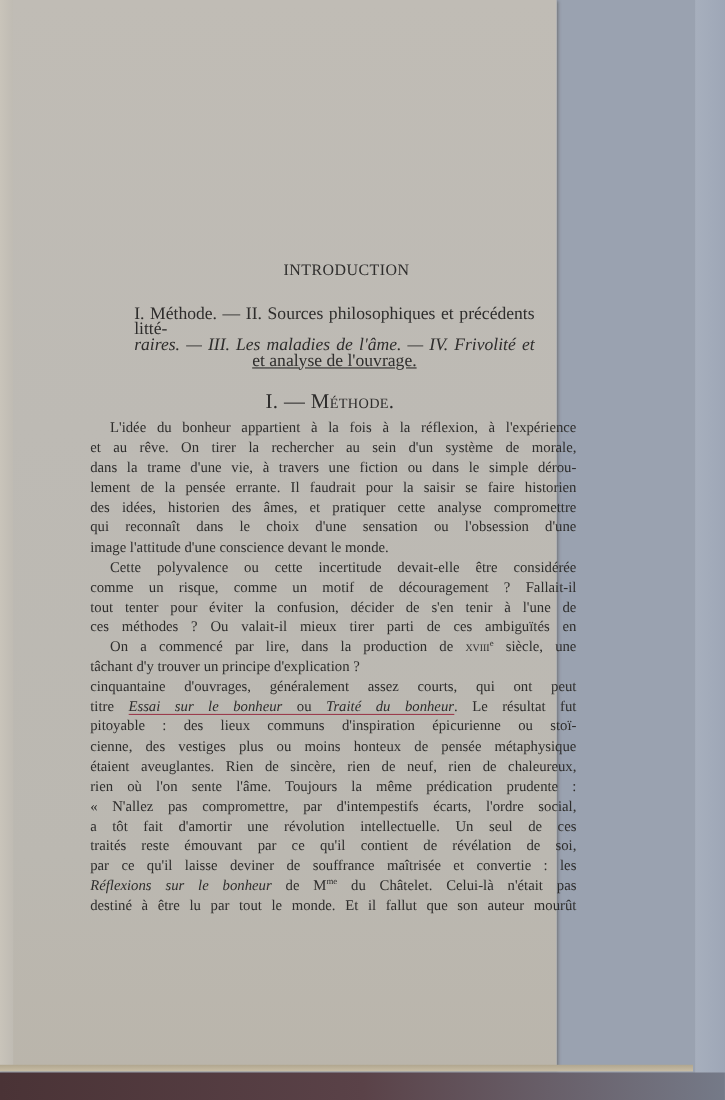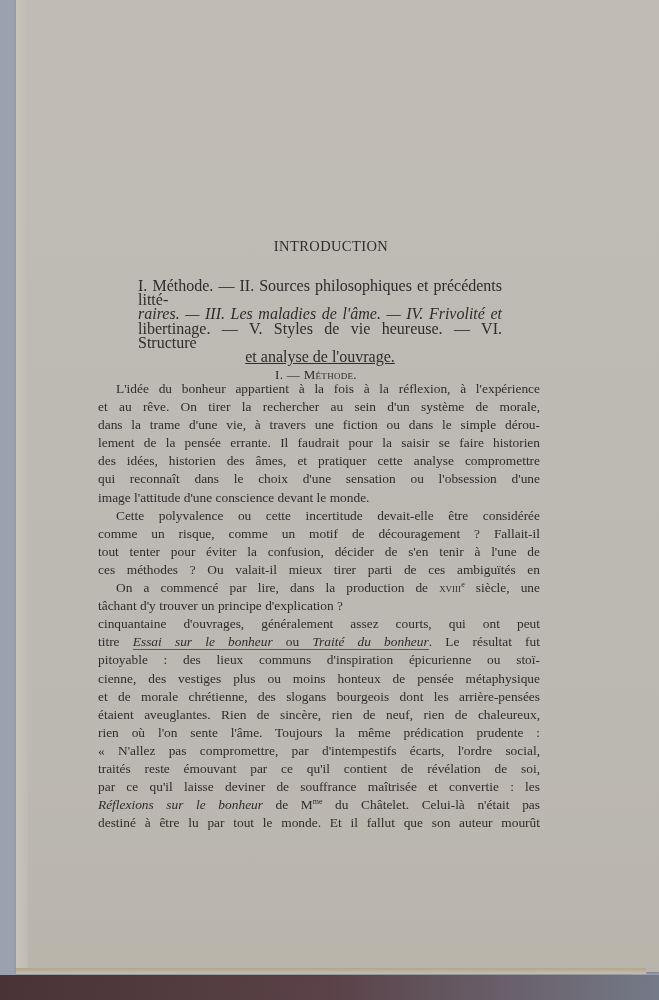--- a/index.html
+++ b/index.html
@@ -10,21 +10,21 @@
     }
     .backdrop-right {
       position: absolute; left: 632px; top: 0; width: 27px; height: 1000px;
       background: linear-gradient(90deg, #a7afbd, #9ea7b7);
     }
     .backdrop-bottom {
       position: absolute; left: 0; top: 975px; width: 659px; height: 25px;
       background: linear-gradient(90deg, #4a3336, #5a4248 50%, #757a88);
     }
     .page {
-      position: absolute; left: 16px; top: 0; width: 643px; height: 972px;
+      position: absolute; left: 0; top: 0; width: 506px; height: 972px;
       background: linear-gradient(180deg, #c0bcb5 0%, #bdbab4 40%, #bbb8b1 80%, #bab5ab 100%);
       box-shadow: 1px 1px 3px rgba(60,50,40,0.45);
     }
     .page-left-edge {
       position: absolute; left: 0; top: 0; width: 12px; height: 972px;
       background: linear-gradient(90deg, #c9c4ba, #bfbbb3);
     }
     .page-bottom-edge {
       position: absolute; left: 0; top: 968px; width: 630px; height: 6px;
       background: linear-gradient(180deg, #b0a68f, #c8bda5);
@@ -34,21 +34,21 @@
       position: absolute; left: 0; width: 630px; top: 238px;
       text-align: center; font-size: 14.5px; letter-spacing: 0.4px;
     }
     .summary {
       position: absolute; left: 122px; width: 364px; top: 279px;
       font-size: 16px; line-height: 14.2px; text-align: justify;
       text-align-last: center;
     }
     .section {
       position: absolute; left: 0; width: 600px; top: 355px;
-      text-align: center; font-size: 13px; letter-spacing: 0.3px; margin-top: 12px;
+      text-align: center; font-size: 19px; letter-spacing: 0.3px;
     }
     .sc { font-variant: small-caps; }
     .body {
       position: absolute; left: 82px; width: 442px; top: 380px;
       font-size: 13.4px; line-height: 18.1px;
     }
     .body .line { display: block; text-align: justify; text-align-last: justify; white-space: nowrap; }
     .body .line.last { text-align-last: left; }
     .ind { padding-left: 18px; }
     .u { border-bottom: 1.5px solid #9b3c4d; padding-bottom: 0; }
@@ -63,21 +63,20 @@
 
 <div class="page">
   <div class="page-left-edge"></div>
   <div class="page-bottom-edge"></div>
 
   <div class="title text">INTRODUCTION</div>
 
   <div class="summary text">
     <span style="display:block;text-align-last:justify;">I. Méthode. — II. Sources philosophiques et précédents litté-</span>
     <span style="display:block;text-align-last:justify;font-style:italic;">raires. — III. Les maladies de l'âme. — IV. Frivolité et</span>
-    <span style="display:block;text-align-last:justify;">libertinage. — V. Styles de vie heureuse. — VI. Structure</span>
     <span style="display:block;text-align:left;text-align-last:center;text-decoration:underline;">et analyse de l'ouvrage.</span>
   </div>
 
   <div class="section text">
     <span>I. —</span>
     <span class="sc">Méthode.</span>
   </div>
 
   <div class="body text">
     <span class="line ind">L'idée du bonheur appartient à la fois à la réflexion, à l'expérience</span>
@@ -92,22 +91,22 @@
     <span class="line">comme un risque, comme un motif de découragement ? Fallait-il</span>
     <span class="line">tout tenter pour éviter la confusion, décider de s'en tenir à l'une de</span>
     <span class="line">ces méthodes ? Ou valait-il mieux tirer parti de ces ambiguïtés en</span>
     <span class="line ind"><span>On a commencé par lire, dans la production de </span><span class="sc">xviii</span><sup>e</sup><span> siècle, une</span></span>
 
     <span class="line last">tâchant d'y trouver un principe d'explication ?</span>
     <span class="line">cinquantaine d'ouvrages, généralement assez courts, qui ont peut</span>
     <span class="line"><span>titre </span><span class="u"><i>Essai sur le bonheur</i><span> ou </span><i>Traité du bonheur</i></span><span>. Le résultat fut</span></span>
     <span class="line">pitoyable : des lieux communs d'inspiration épicurienne ou stoï-</span>
     <span class="line">cienne, des vestiges plus ou moins honteux de pensée métaphysique</span>
-    <span class="line">et de morale chrétienne, des slogans bourgeois dont les arrière-pensées</span>
     <span class="line">étaient aveuglantes. Rien de sincère, rien de neuf, rien de chaleureux,</span>
     <span class="line">rien où l'on sente l'âme. Toujours la même prédication prudente :</span>
     <span class="line">« N'allez pas compromettre, par d'intempestifs écarts, l'ordre social,</span>
+    <span class="line">a tôt fait d'amortir une révolution intellectuelle. Un seul de ces</span>
     <span class="line">traités reste émouvant par ce qu'il contient de révélation de soi,</span>
     <span class="line">par ce qu'il laisse deviner de souffrance maîtrisée et convertie : les</span>
     <span class="line"><i>Réflexions sur le bonheur</i><span> de M</span><sup>me</sup><span> du Châtelet. Celui-là n'était pas</span></span>
     <span class="line">destiné à être lu par tout le monde. Et il fallut que son auteur mourût</span>
   </div>
 </div>
 
 </body></html>

